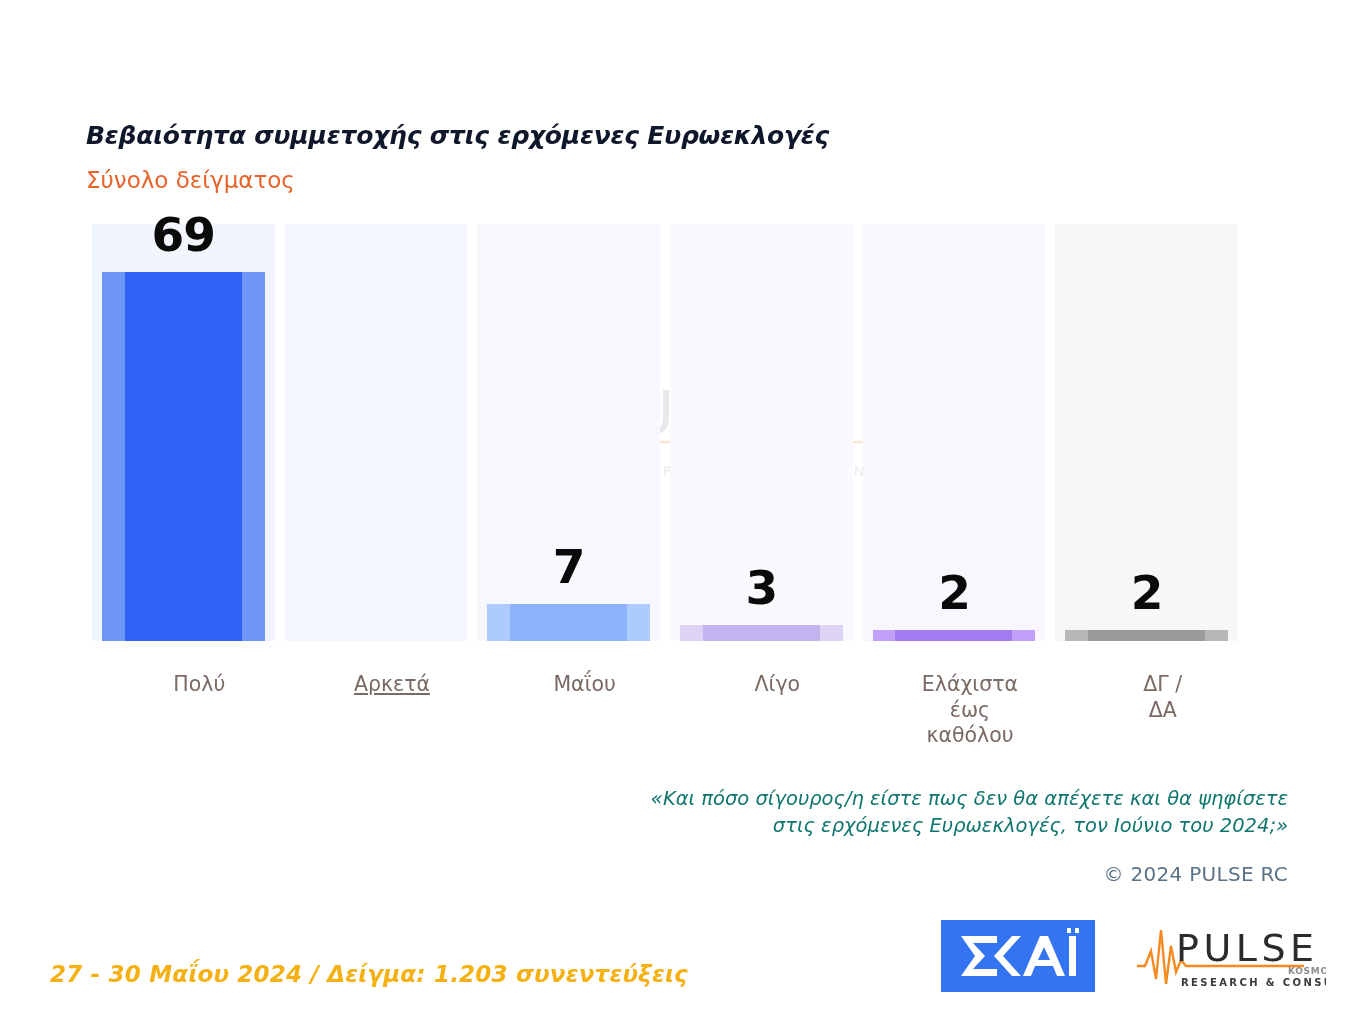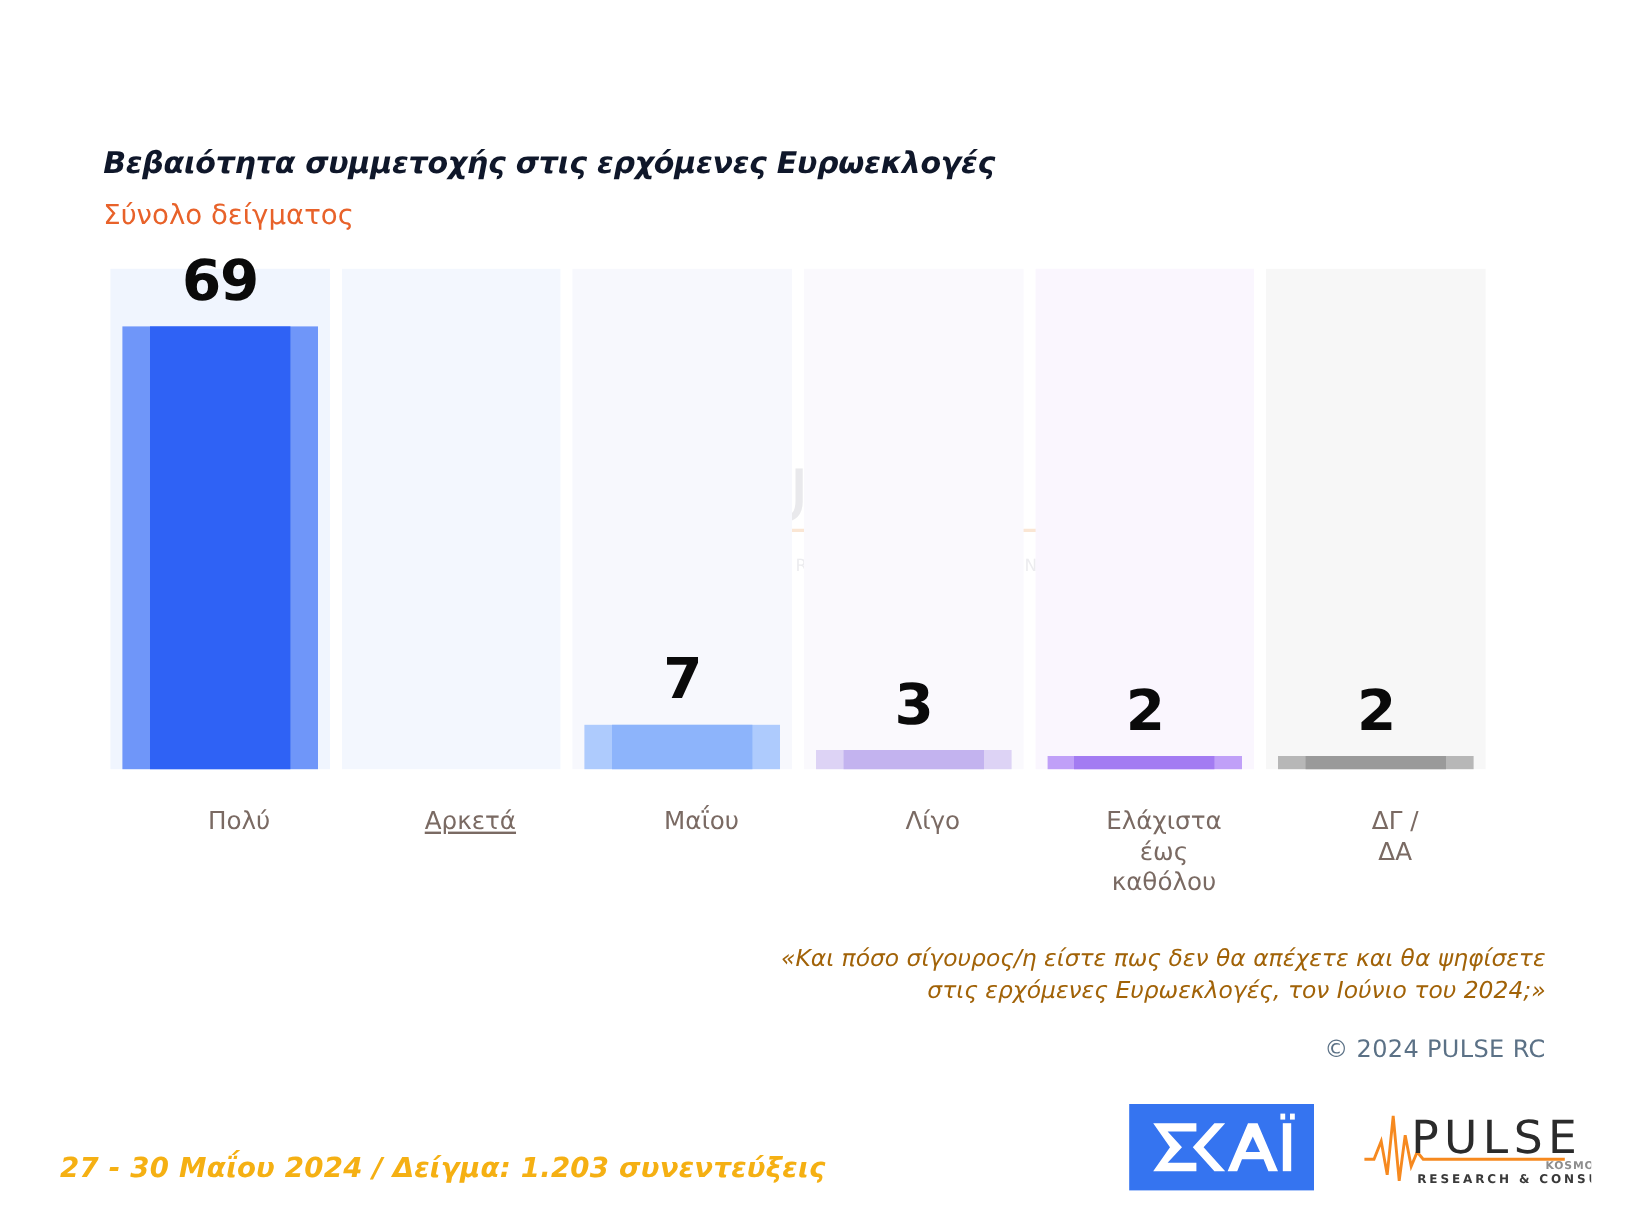--- a/index.html
+++ b/index.html
@@ -118,21 +118,21 @@
 
   
   #footnote {
     position: absolute;
     right: 72px;
     top: 786px;
     text-align: right;
     font-family: "DejaVu Sans", "Liberation Sans", sans-serif;
     font-size: 19.5px;
     font-style: italic;
-    color: #a16207;
+    color: #0f766e;
     line-height: 1.38;
     white-space: pre-line;
   }
   #copyright {
     position: absolute;
     right: 72px;
     top: 862px;
     text-align: right;
     font-family: "DejaVu Sans", "Liberation Sans", sans-serif;
     font-size: 20px;

